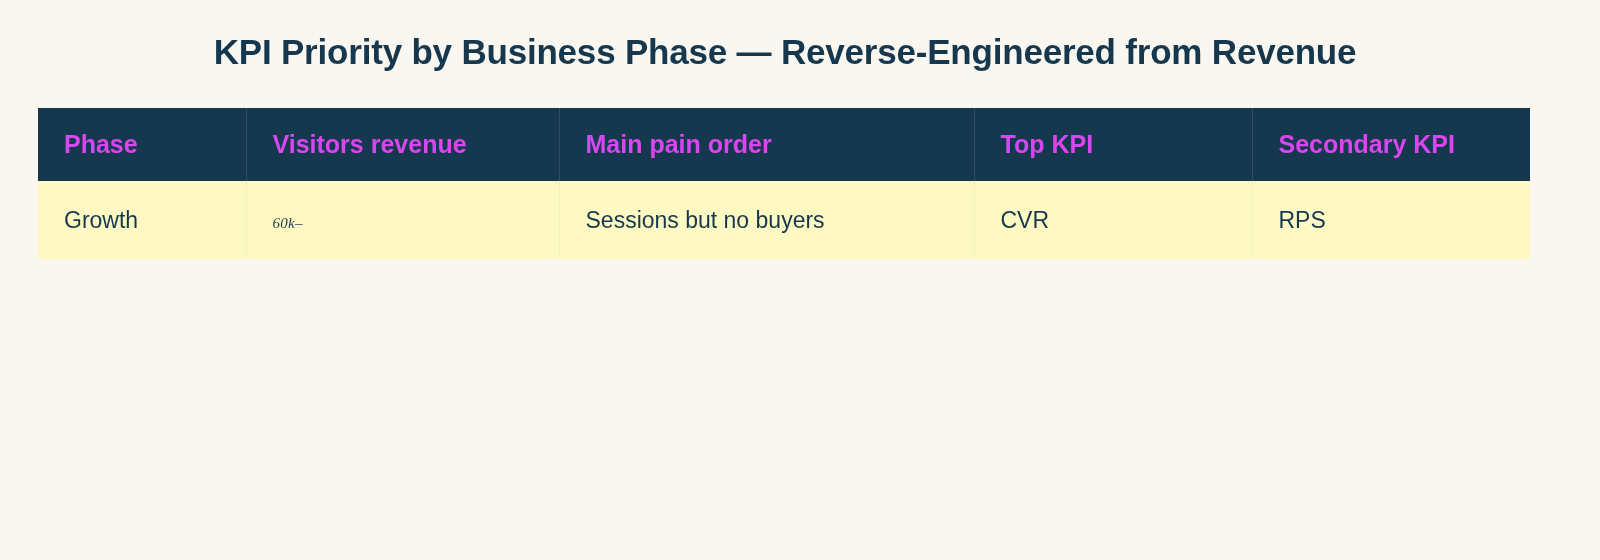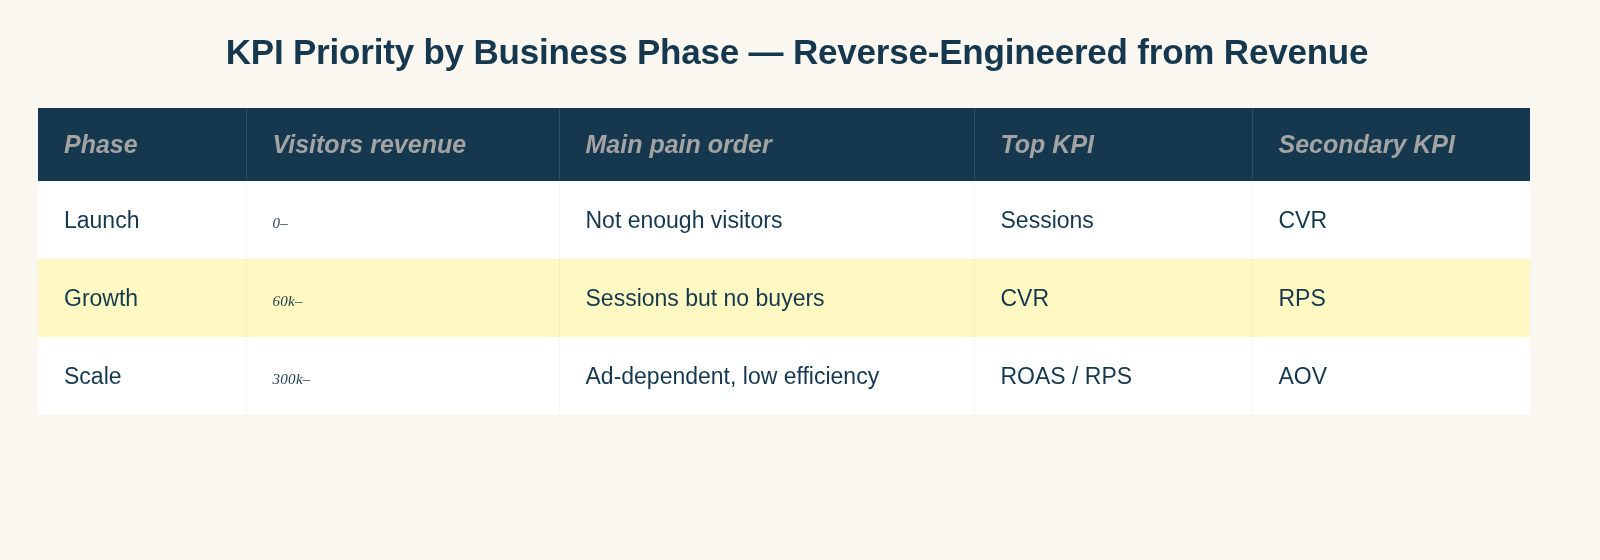--- a/index.html
+++ b/index.html
@@ -18,21 +18,21 @@
   .page {
     position: relative;
     width: 1600px;
     height: 560px;
     box-sizing: border-box;
   }
   .title {
     margin: 0;
     padding: 0;
     position: absolute;
-    left: 12px;
+    left: 0;
     top: 28px;
     width: 1570px;
     text-align: center;
     font-size: 35px;
     font-weight: bold;
     color: #16384f;
     letter-spacing: -0.2px;
     line-height: 48px;
     white-space: nowrap;
   }
@@ -48,31 +48,30 @@
     table-layout: fixed;
   }
   table.kpi col.c0 { width: 208px; }
   table.kpi col.c1 { width: 313px; }
   table.kpi col.c2 { width: 415px; }
   table.kpi col.c3 { width: 278px; }
   table.kpi col.c4 { width: 278px; }
 
   thead th {
     background: #16384f;
-    color: #a3a3a3;
+    color: #d946ef;
     font-size: 25px;
     font-weight: bold;
     text-align: left;
     padding: 22px 0 22px 26px;
     height: 68px;
     box-sizing: border-box;
     border-right: 1px solid #2d4e64;
     vertical-align: middle;
     white-space: nowrap;
-    font-style: italic;
   }
   thead th:last-child { border-right: none; }
 
   tbody td {
     color: #16384f;
     font-size: 23px;
     text-align: left;
     padding: 0 0 0 26px;
     height: 78px;
     vertical-align: middle;
@@ -112,38 +111,24 @@
       <thead>
         <tr>
           <th>Phase</th>
           <th>Visitors revenue</th>
           <th>Main pain order</th>
           <th>Top KPI</th>
           <th>Secondary KPI</th>
         </tr>
       </thead>
       <tbody>
-        <tr class="odd">
-          <td>Launch</td>
-          <td><span class="mathfrag">0–</span></td>
-          <td>Not enough visitors</td>
-          <td>Sessions</td>
-          <td>CVR</td>
-        </tr>
         <tr class="even">
           <td>Growth</td>
           <td><span class="mathfrag">60k–</span></td>
           <td>Sessions but no buyers</td>
           <td>CVR</td>
           <td>RPS</td>
-        </tr>
-        <tr class="odd">
-          <td>Scale</td>
-          <td><span class="mathfrag">300k–</span></td>
-          <td>Ad-dependent, low efficiency</td>
-          <td>ROAS / RPS</td>
-          <td>AOV</td>
         </tr>
       </tbody>
     </table>
   </div>
 
 </div>
 
 </body></html>

